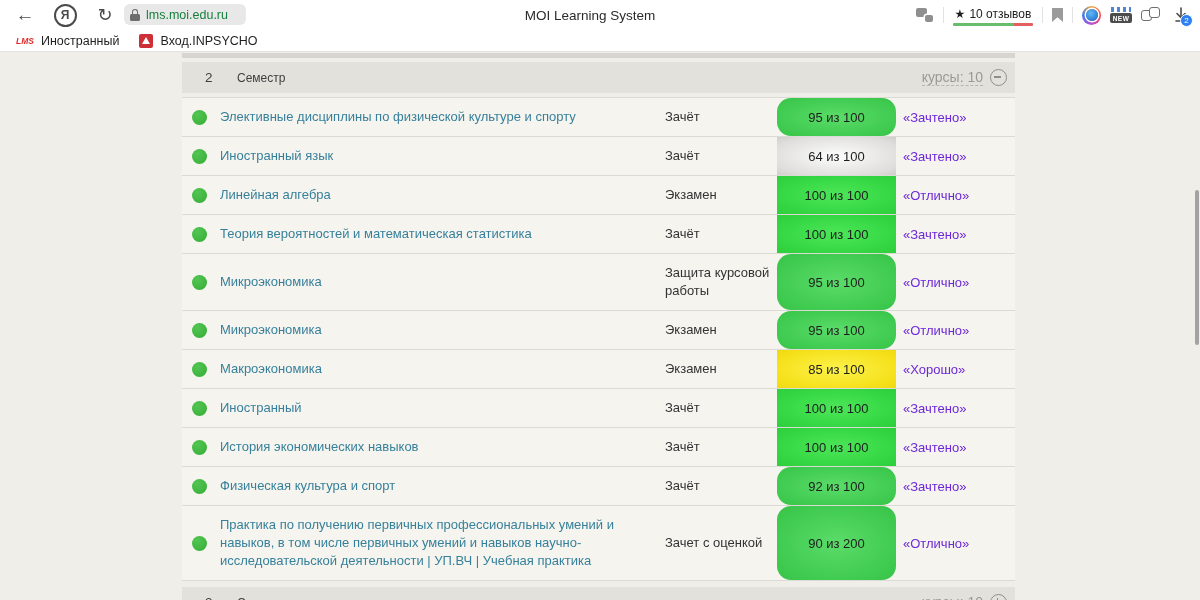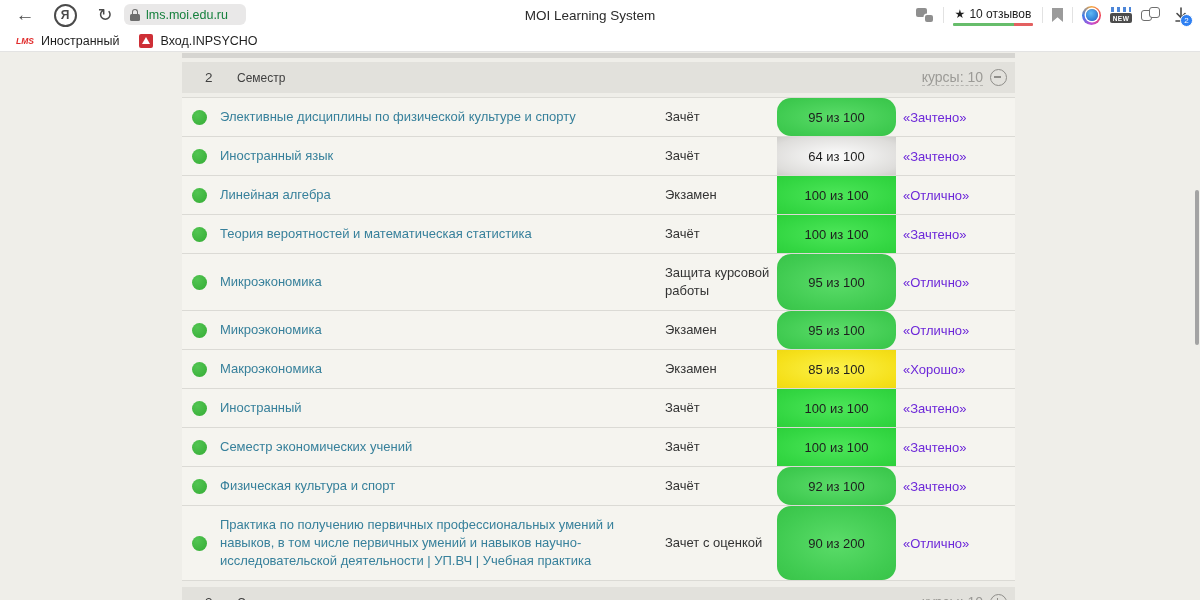--- a/index.html
+++ b/index.html
@@ -262,21 +262,21 @@
     </div>
     <div class="course-name">Иностранный</div>
     <div class="course-type">Зачёт</div>
     <div class="score-badge badge--green-bright">100 из 100</div>
     <div class="course-grade">«Зачтено»</div>
   </div>
         <div class="grade-row">
     <div>
       <div class="status-dot"></div>
     </div>
-    <div class="course-name">Семестр экономических учений</div>
+    <div class="course-name">История экономических навыков</div>
     <div class="course-type">Зачёт</div>
     <div class="score-badge badge--green-bright">100 из 100</div>
     <div class="course-grade">«Зачтено»</div>
   </div>
         <div class="grade-row">
     <div>
       <div class="status-dot"></div>
     </div>
     <div class="course-name">Физическая культура и спорт</div>
     <div class="course-type">Зачёт</div>

